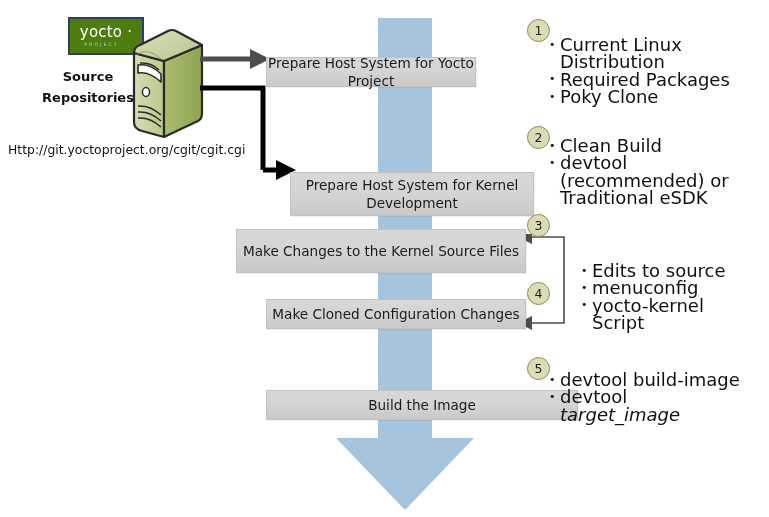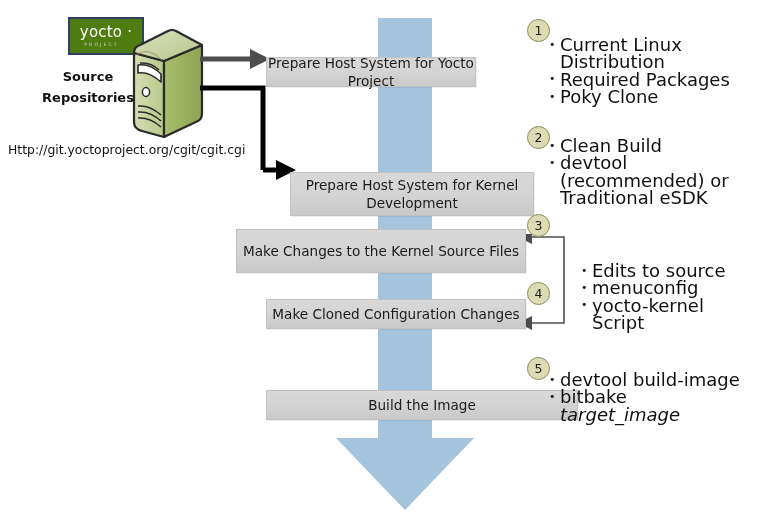--- a/index.html
+++ b/index.html
@@ -221,17 +221,17 @@
     <ul>
       <li>Edits to source</li>
       <li>menuconfig</li>
       <li>yocto-kernel Script</li>
     </ul>
   </div>
 
   <div class="notes" id="notes-5">
     <ul>
       <li>devtool build-image</li>
-      <li><span>bitbake </span><i>target_image</i></li>
+      <li><span>devtool </span><i>target_image</i></li>
     </ul>
   </div>
 
 </div>
 
 </body></html>

